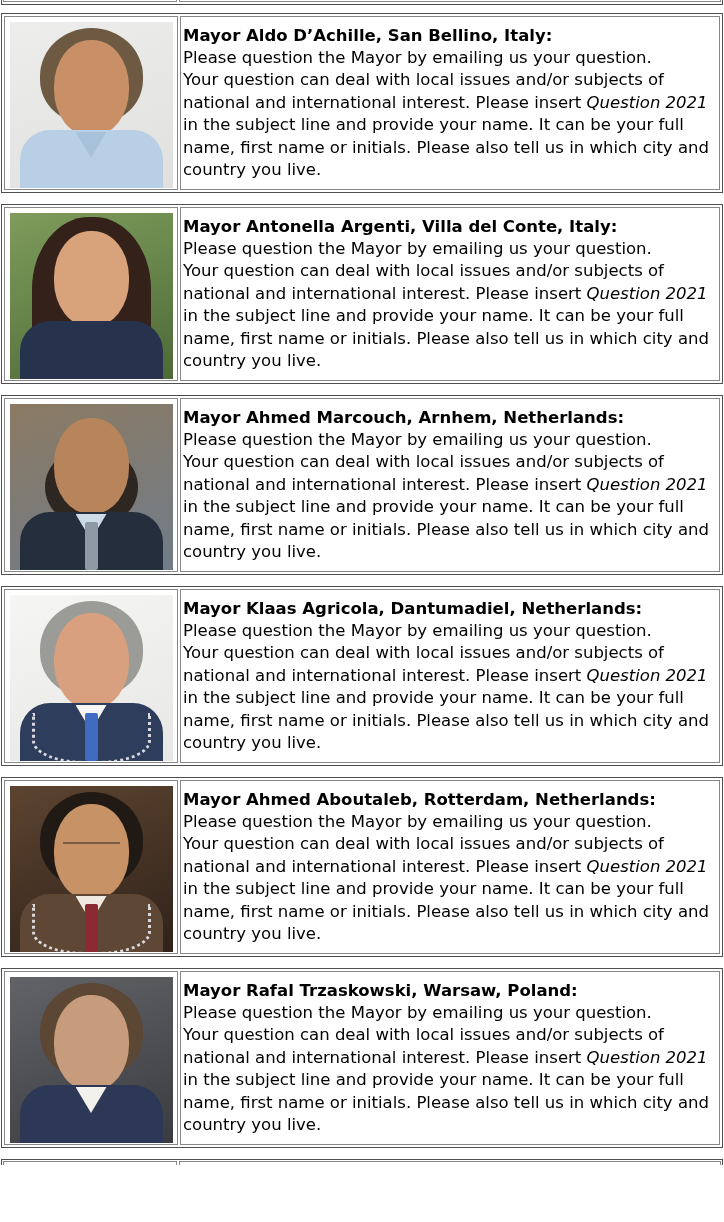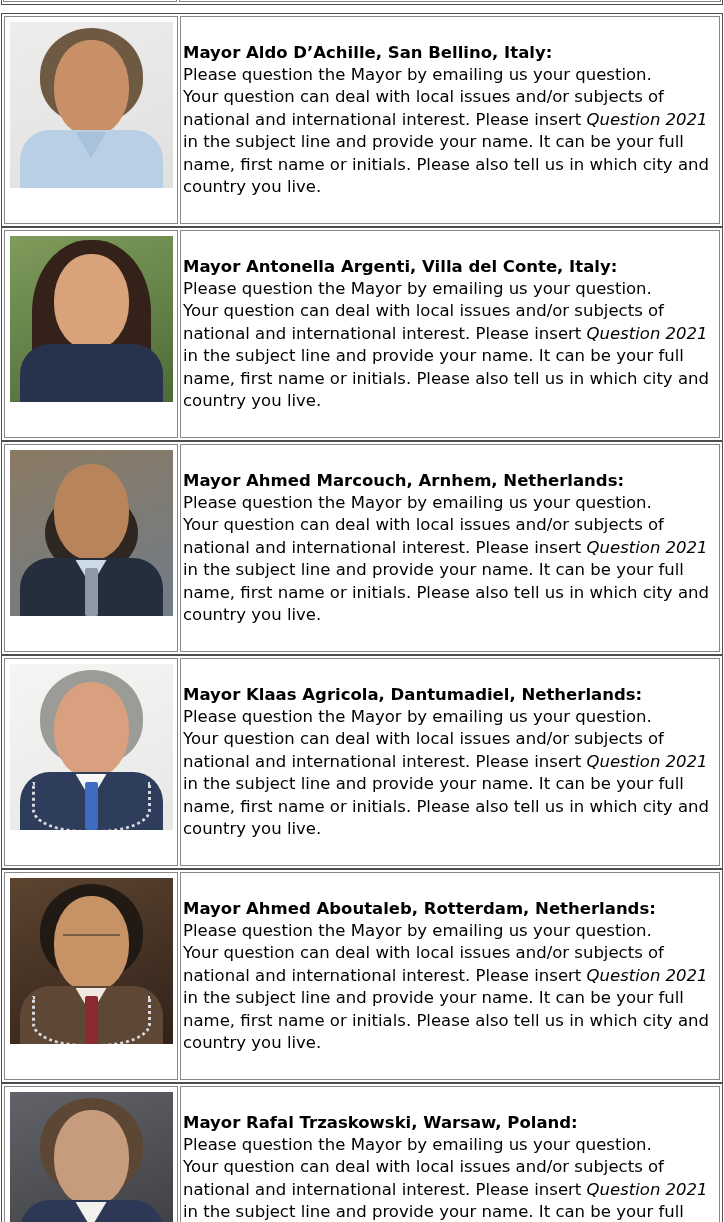--- a/index.html
+++ b/index.html
@@ -1,20 +1,20 @@
 <!DOCTYPE html>
 <html><head>
 <meta charset="utf-8">
 <style>
   html,body{margin:0;padding:0;background:#ffffff;}
   body{width:724px;font-family:"DejaVu Sans",sans-serif;color:#000;}
 
   
   table.mrow{
-    width:722px;height:214px;margin:0 0 0 1px;
+    width:722px;height:180px;margin:0 0 11px 1px;
     border:1px solid #4f4f4f;border-collapse:separate;border-spacing:2px;
     background:#ffffff;table-layout:fixed;
   }
   table.mrow td{border:1px solid #878787;background:#ffffff;}
   td.photo-cell{width:172px;vertical-align:top;text-align:center;padding:5px 0 0 0;}
   td.text-cell{vertical-align:middle;padding:0 2px;}
 
   .txt{font-size:16.5px;line-height:22.4px;}
   .hdr{display:block;font-weight:bold;}
 

